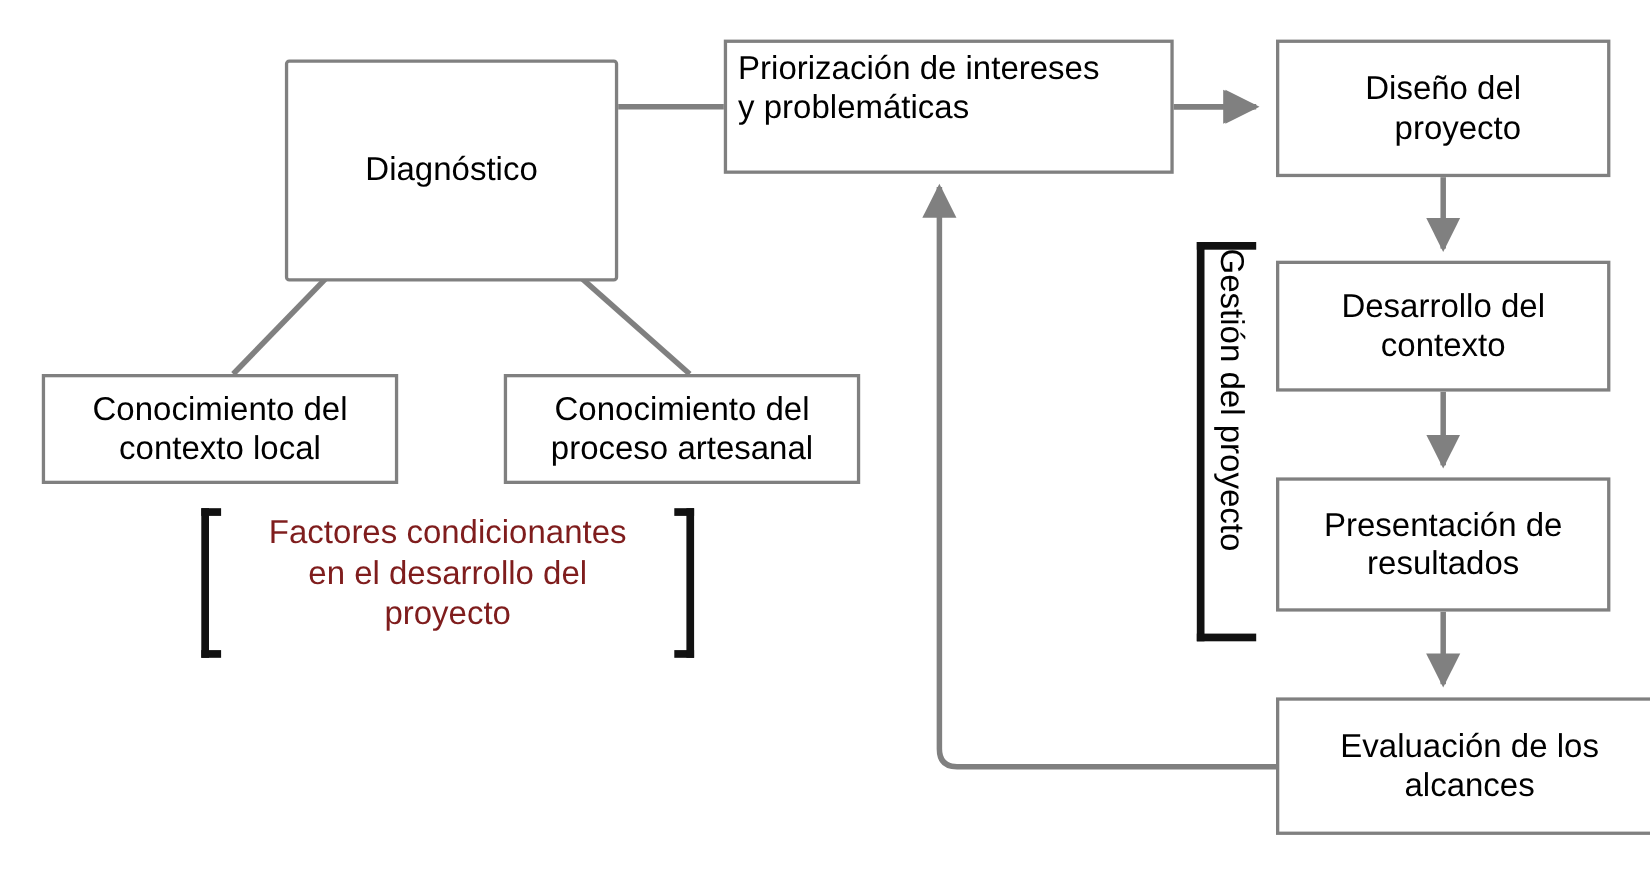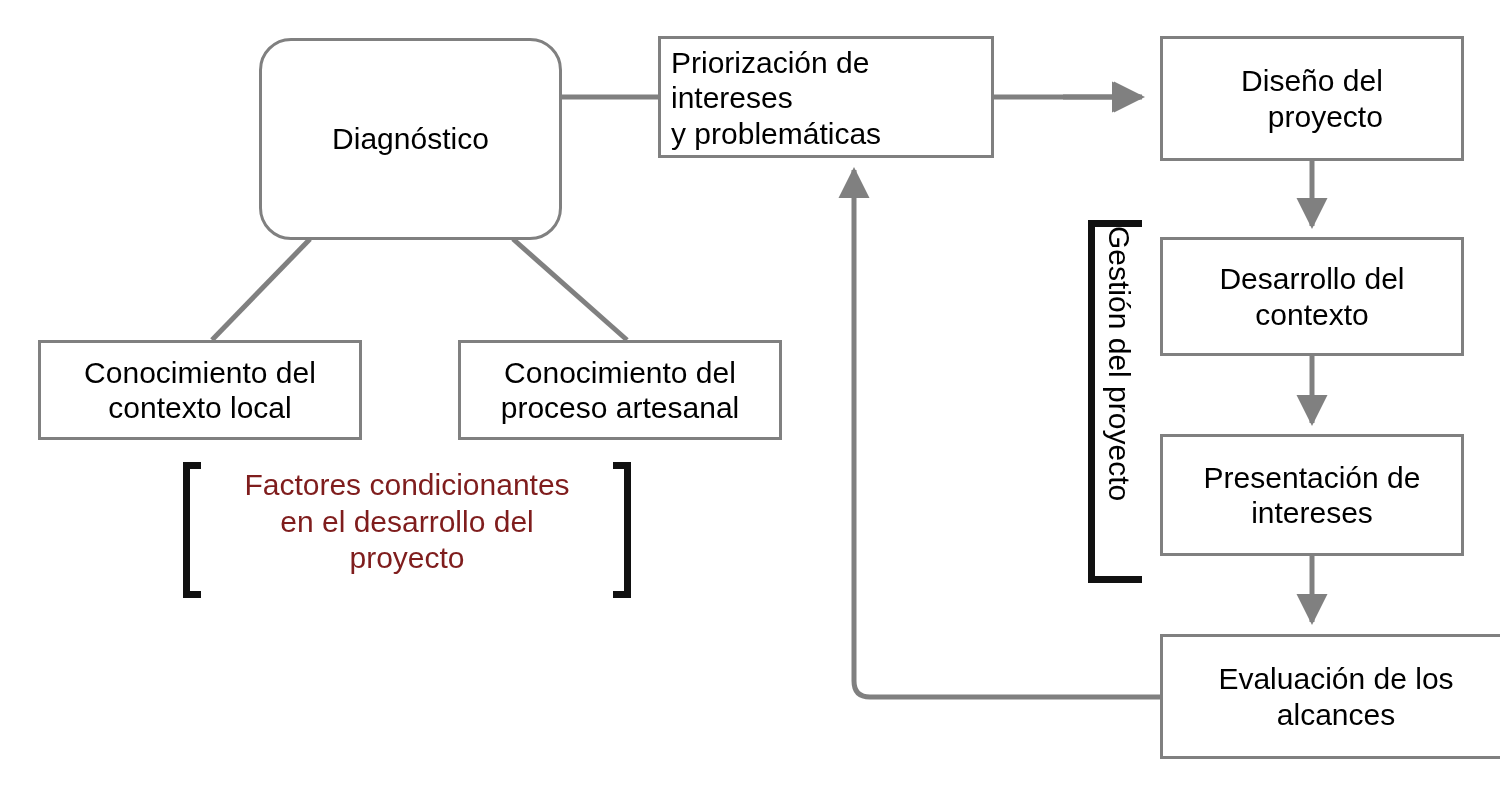--- a/index.html
+++ b/index.html
@@ -34,21 +34,22 @@
     display: flex;
     align-items: center;
     justify-content: center;
     text-align: center;
     line-height: 1.18;
     font-size: 30px;
     padding: 2px 8px;
     white-space: pre-line;
   }
   .node.rounded {
-    border-radius: 32px;
+    border-radius: 4px;
+    margin-top: 16px;
   }
   .node.topleft {
     align-items: flex-start;
     justify-content: flex-start;
     text-align: left;
     padding: 6px 8px 6px 10px;
   }
   .bracket-label {
     position: absolute;
     color: #7f1d1d;
@@ -121,31 +122,31 @@
       <path d="M310,239 L212,340" stroke="#808080" stroke-width="5" fill="none"></path>
     </g>
 
     <g>
       <path d="M513,239 L627,340" stroke="#808080" stroke-width="5" fill="none"></path>
     </g>
   </svg>
 
   <div class="node rounded" style="left:259px; top:38px; width:303px; height:202px;">Diagnóstico</div>
 
-  <div class="node topleft" style="left:658px; top:36px; width:336px; height:122px;">Priorización de intereses
+  <div class="node topleft" style="left:658px; top:36px; width:409px; height:122px;">Priorización de intereses
 y problemáticas</div>
 
   <div class="node" style="left:1160px; top:36px; width:304px; height:125px;text-align:right;">Diseño del
 proyecto</div>
 
   <div class="node" style="left:1160px; top:237px; width:304px; height:119px;">Desarrollo del
 contexto</div>
 
   <div class="node" style="left:1160px; top:434px; width:304px; height:122px;">Presentación de
-intereses</div>
+resultados</div>
 
   <div class="node" style="left:1160px; top:634px; width:352px; height:125px;">Evaluación de los
 alcances</div>
 
   <div class="node" style="left:38px; top:340px; width:324px; height:100px;">Conocimiento del
 contexto local</div>
 
   <div class="node" style="left:458px; top:340px; width:324px; height:100px;">Conocimiento del
 proceso artesanal</div>
 

